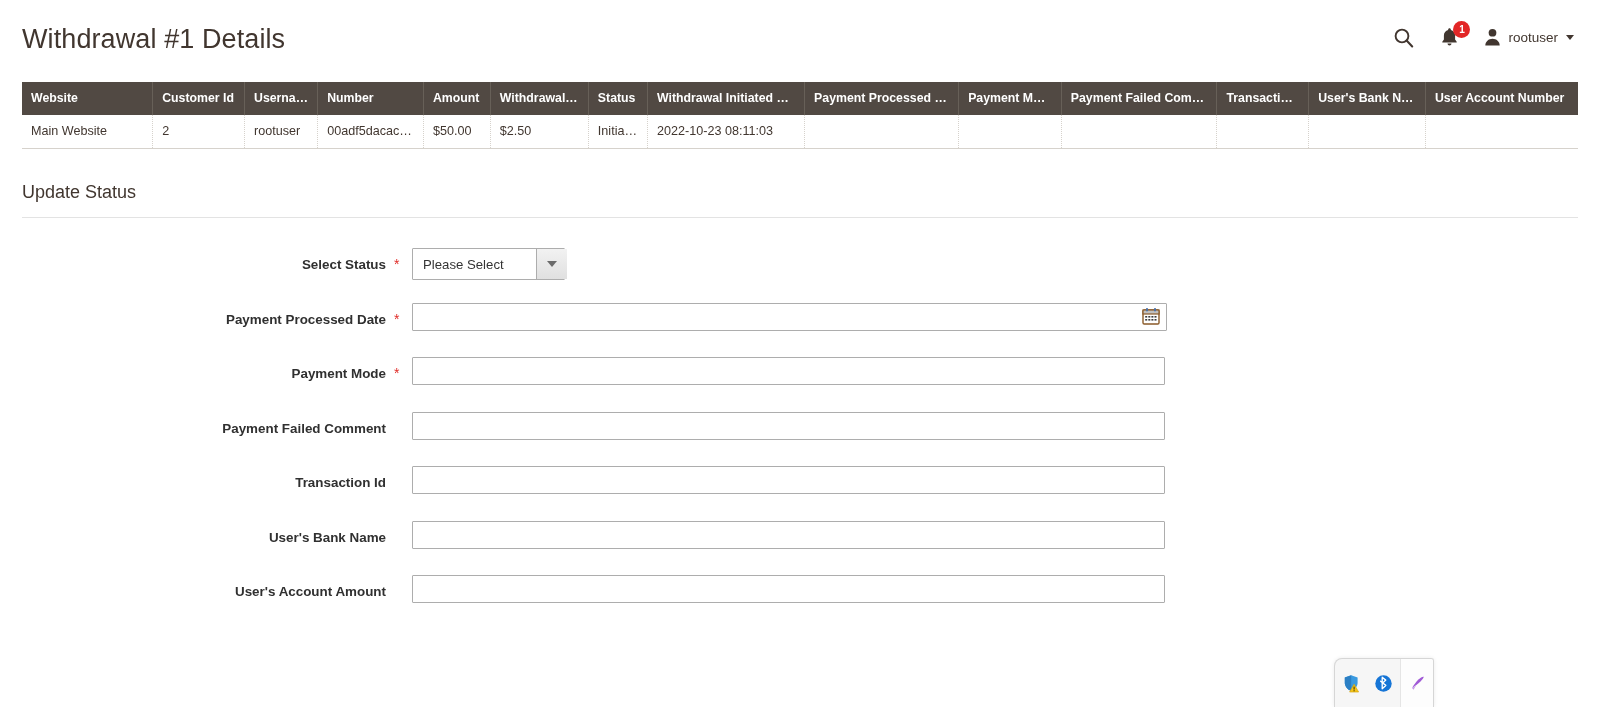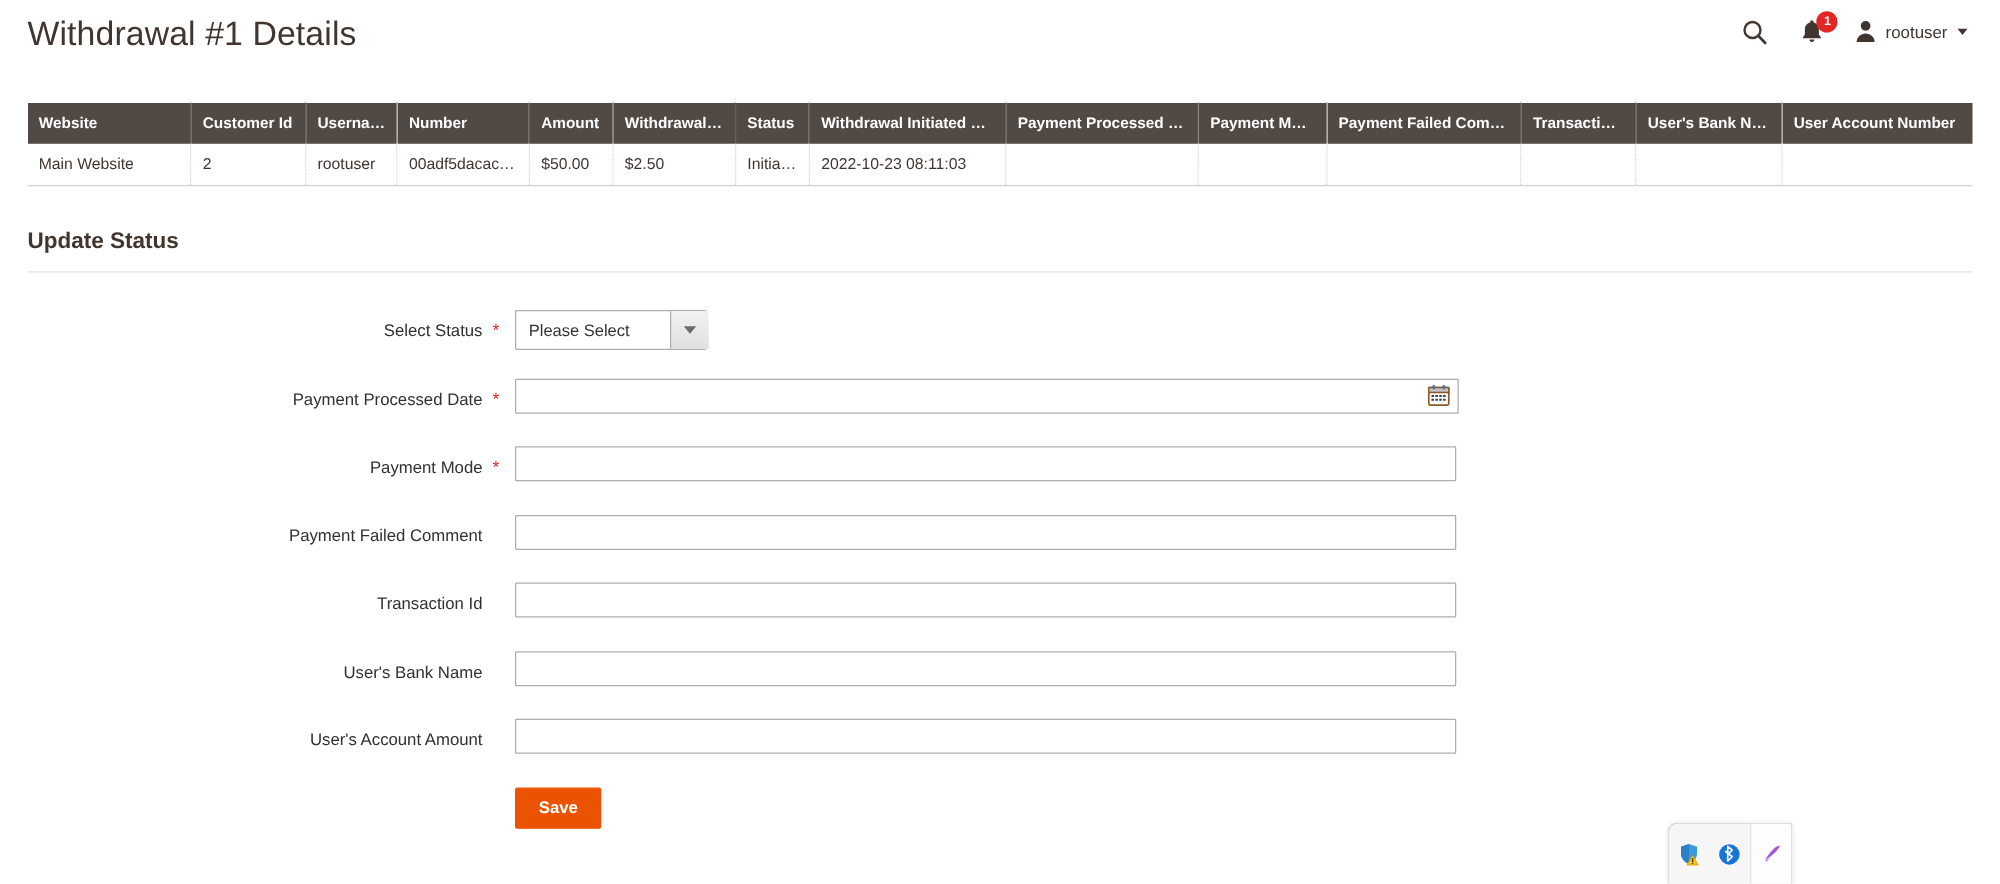--- a/index.html
+++ b/index.html
@@ -15,21 +15,21 @@
   .page {
     position: relative;
     width: 1600px;
     height: 707px;
     background: #ffffff;
   }
 
   
   .page-header {
     position: absolute;
-    left: 0; top: 4px;
+    left: 0; top: 16px;
     width: 1600px;
     height: 62px;
   }
   .page-title {
     position: absolute;
     left: 22px;
     top: 8px;
     font-size: 27px;
     font-weight: 400;
     color: #41362f;
@@ -133,21 +133,21 @@
 
   
   .section-block {
     position: absolute;
     left: 22px;
     top: 182px;
     width: 1556px;
   }
   .section-title {
     font-size: 18px;
-    font-weight: 700;
+    font-weight: 400;
     color: #41362f;
     padding: 0 0 14px 0;
   }
   .section-divider {
     height: 1px;
     background: #e3e3e3;
     width: 100%;
   }
 
   
@@ -159,21 +159,21 @@
   }
   .field-row {
     position: relative;
     height: 54.5px;
   }
   .field-label {
     position: absolute;
     right: 1214px;   
     top: 9px;
     font-size: 13.4px;
-    font-weight: normal;
+    font-weight: bold;
     color: #303030;
     text-align: right;
     white-space: nowrap;
   }
   .req-star {
     position: absolute;
     left: 394px;
     top: 9px;
     color: #e02b27;
     font-size: 14px;
@@ -466,23 +466,20 @@
     </div>
 
     <div class="field-row">
       <label class="field-label">User's Account Amount</label>
       <span class="req-star"></span>
       <div class="field-control">
         <input class="text-field" type="text" placeholder="" style="">
       </div>
     </div>
 
-    <div class="save-row">
-      <button class="btn-save" type="button">Save</button>
-    </div>
 
   </form>
 
   <div class="tray">
     <div class="tray-cell">
       <svg width="19" height="19" viewBox="0 0 19 19" aria-hidden="true">
         <path d="M9.2 1.2 2.8 3.4v5.2c0 4 2.6 7.2 6.4 8.4 3.8-1.2 6.4-4.4 6.4-8.4V3.4z" fill="#3a9ae0"></path>
         <path d="M9.2 1.2 2.8 3.4v5.2c0 4 2.6 7.2 6.4 8.4z" fill="#2b7fc4"></path>
         <path d="M12.1 10.2 16.6 18H7.6z" fill="#f5c518" stroke="#d8a60f" stroke-width="0.7"></path>
         <rect x="11.55" y="12.6" width="1.1" height="3" fill="#4a3a00"></rect>

